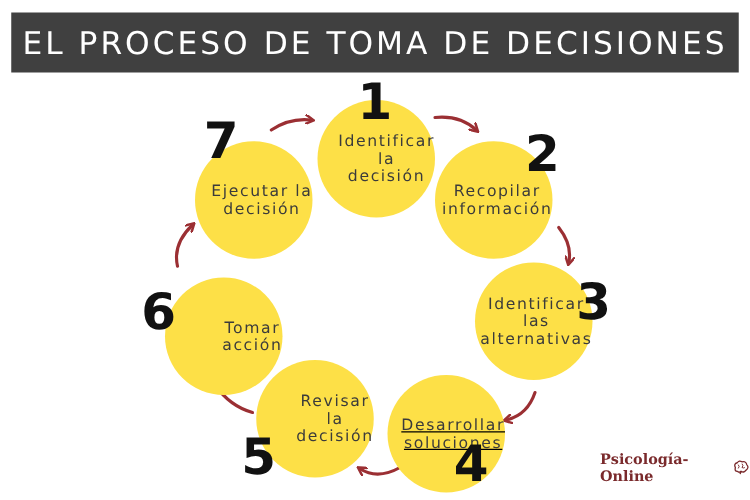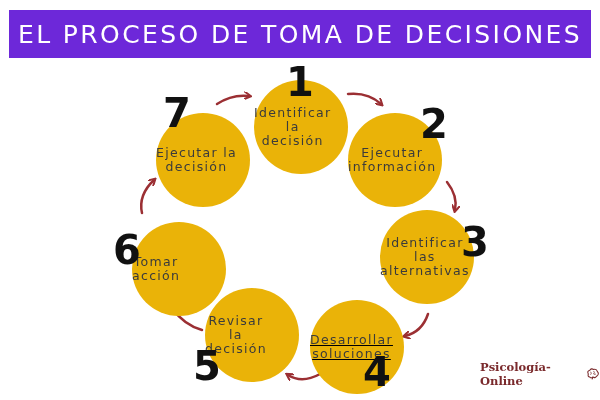--- a/index.html
+++ b/index.html
@@ -1,19 +1,19 @@
 <!DOCTYPE html>
 <html><head>
 <meta charset="utf-8">
 <style>
   html, body { margin: 0; padding: 0; }
   body { width: 600px; height: 400px; background: #ffffff; position: relative; overflow: hidden; font-family: "DejaVu Sans", sans-serif; }
-  .title-bar { position: absolute; left: 9px; top: 10px; width: 582px; height: 48px; background: #6d28d9; display: flex; align-items: center; justify-content: center; }
+  .title-bar { position: absolute; left: 9px; top: 10px; width: 582px; height: 48px; background: #404040; display: flex; align-items: center; justify-content: center; }
   .title-bar span { color: #ffffff; font-family: "DejaVu Sans", sans-serif; font-size: 25px; letter-spacing: 2.4px; font-weight: normal; white-space: nowrap; }
-  .circle { position: absolute; width: 94px; height: 94px; border-radius: 50%; background: #eab308; display: flex; align-items: center; justify-content: flex-start; text-align: center; }
+  .circle { position: absolute; width: 94px; height: 94px; border-radius: 50%; background: #fde047; display: flex; align-items: center; justify-content: flex-end; text-align: center; }
   .circle span { color: #3b3b3b; font-size: 12.5px; letter-spacing: 1.3px; line-height: 14px; white-space: pre-line; }
   .num { position: absolute; font-family: "DejaVu Sans", sans-serif; font-weight: bold; font-size: 40px; color: #111111; line-height: 1; }
   svg.arrows { position: absolute; left: 0; top: 0; }
   .logo { position: absolute; left: 480px; top: 360px; display: flex; align-items: center; gap: 20px; }
   .logo span { font-family: "DejaVu Serif", serif; font-size: 11.5px; font-weight: bold; color: #7a2a2c; }
 </style>
 </head>
 <body>
 
 <div class="title-bar">
@@ -38,21 +38,21 @@
 </svg>
 
 <div class="circle" style="left:254px;top:80px;">
   <span>Identificar
 la
 decisión</span>
 </div>
 <div class="num" style="left:286px;top:62px;">1</div>
 
 <div class="circle" style="left:348px;top:113px;">
-  <span>Ejecutar
+  <span>Recopilar
 información</span>
 </div>
 <div class="num" style="left:420px;top:104px;">2</div>
 
 <div class="circle" style="left:380px;top:210px;">
   <span>Identificar
 las
 alternativas</span>
 </div>
 <div class="num" style="left:461px;top:222px;">3</div>

